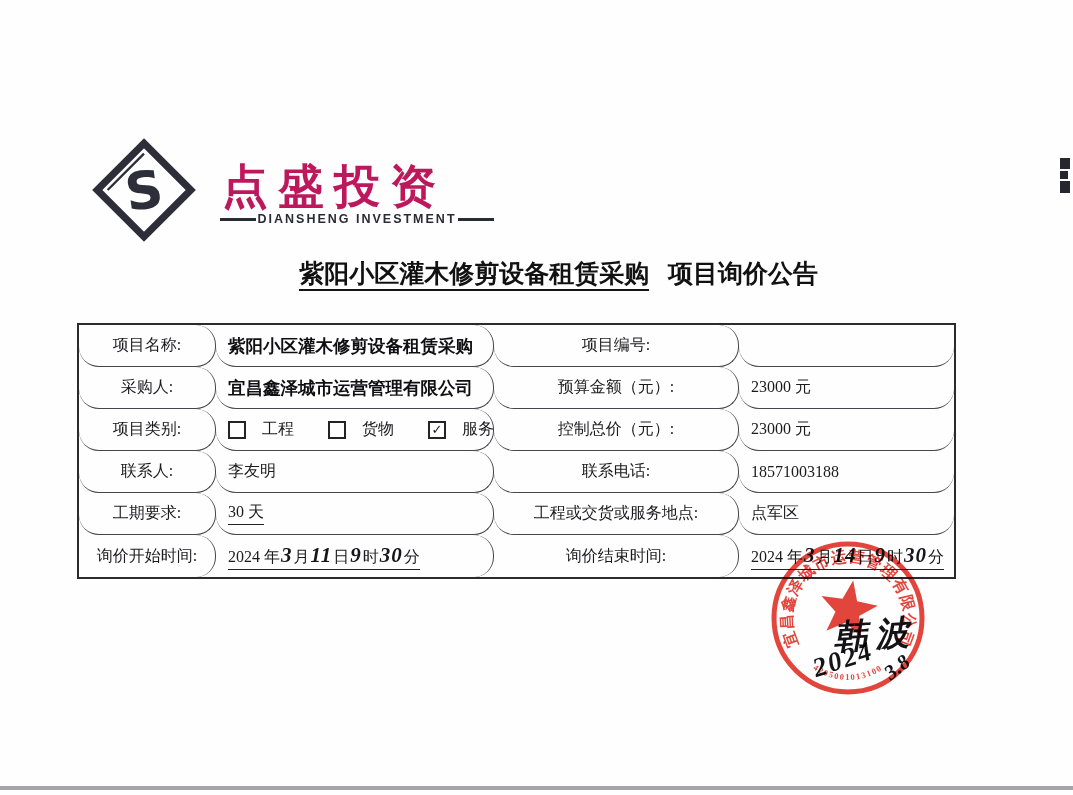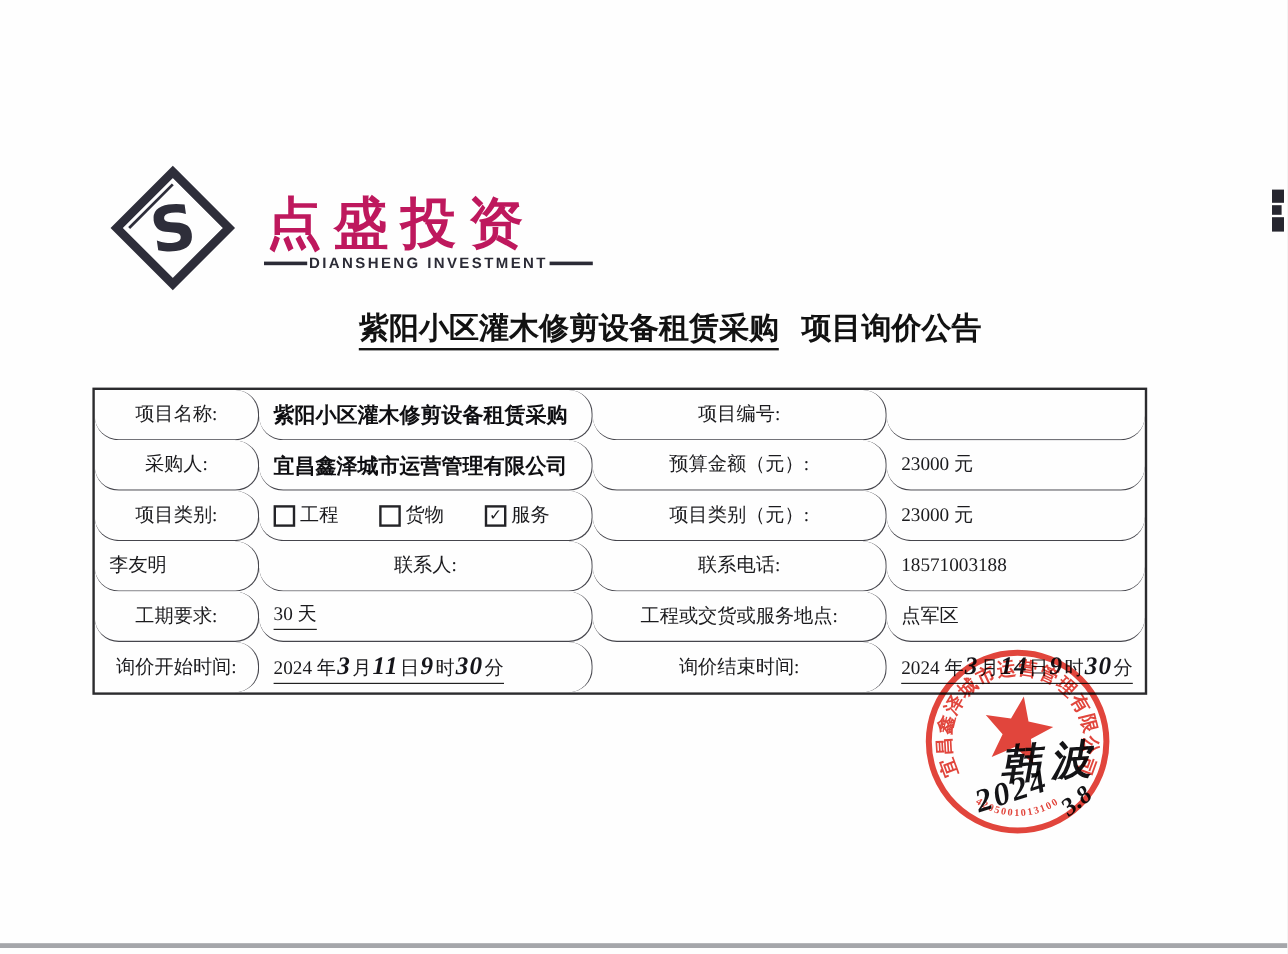--- a/index.html
+++ b/index.html
@@ -42,21 +42,21 @@
     font-size:16px; overflow:visible; white-space:nowrap;border-radius:20px;
   }
   .cell:nth-child(4n){border-right:none;text-align:right;}
   .cell:nth-last-child(-n+4){border-bottom:none;}
   .lab{justify-content:center; text-align:center;}
   .val{padding-left:12px;}
   .val-bold{font-family:"Liberation Sans","DejaVu Sans",sans-serif; font-weight:700; font-size:17.5px; color:#0f0f12;}
   .uline{border-bottom:1.5px solid #222; padding-bottom:1px;}
   
   .cbgroup{display:flex; gap:34px;}
-  .cb{display:inline-flex; align-items:center; gap:4px;}
+  .cb{display:inline-flex; align-items:center; gap:16px;}
   .cb .box{
     display:inline-flex; align-items:center; justify-content:center;
     width:14px; height:14px; border:2px solid #232327; font-size:13px; line-height:1;
     font-family:"DejaVu Sans",sans-serif; color:#1a1a1e;
   }
   
   .hw{
     font-style:italic; font-size:21px; font-weight:600; color:#15151a;
     padding:0 1px; letter-spacing:1px;
   }
@@ -123,25 +123,25 @@
           <span>货物</span>
         </span>
         <span class="cb">
           <span class="box">
               <span>✓</span>
             </span>
           <span>服务</span>
         </span>
       </div>
     </div>
-    <div class="cell lab">项目类别（元）:</div>
+    <div class="cell lab">控制总价（元）:</div>
     <div class="cell val">23000 元</div>
 
+    <div class="cell lab">联系人:</div>
     <div class="cell val">李友明</div>
-    <div class="cell lab">联系人:</div>
     <div class="cell lab">联系电话:</div>
     <div class="cell val">18571003188</div>
 
     <div class="cell lab">工期要求:</div>
     <div class="cell val">
         <span class="uline">30 天</span>
       </div>
     <div class="cell lab">工程或交货或服务地点:</div>
     <div class="cell val">点军区</div>
 

